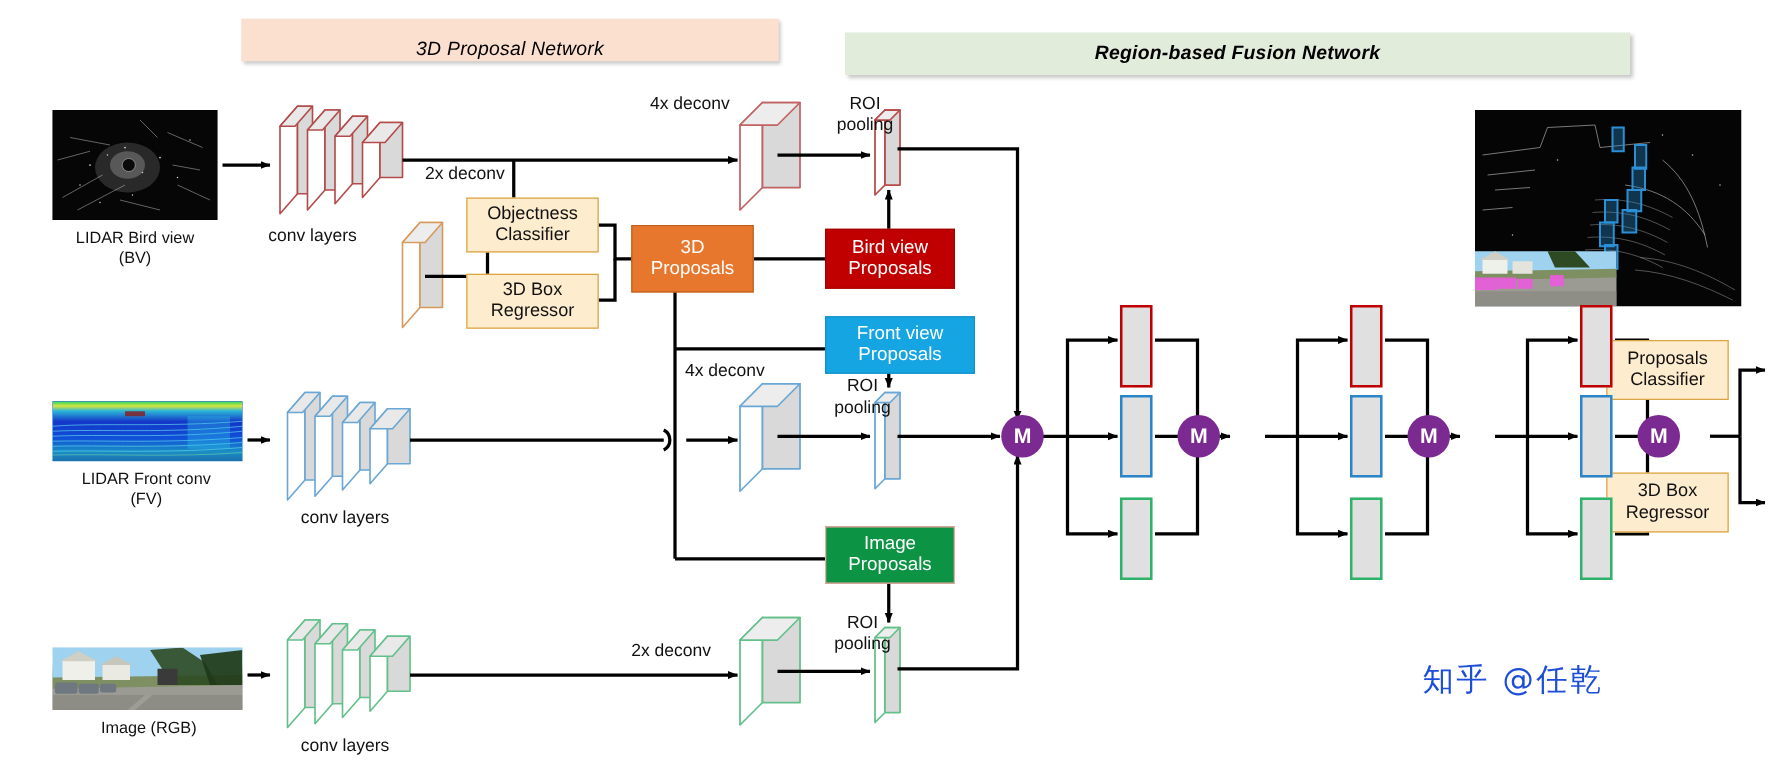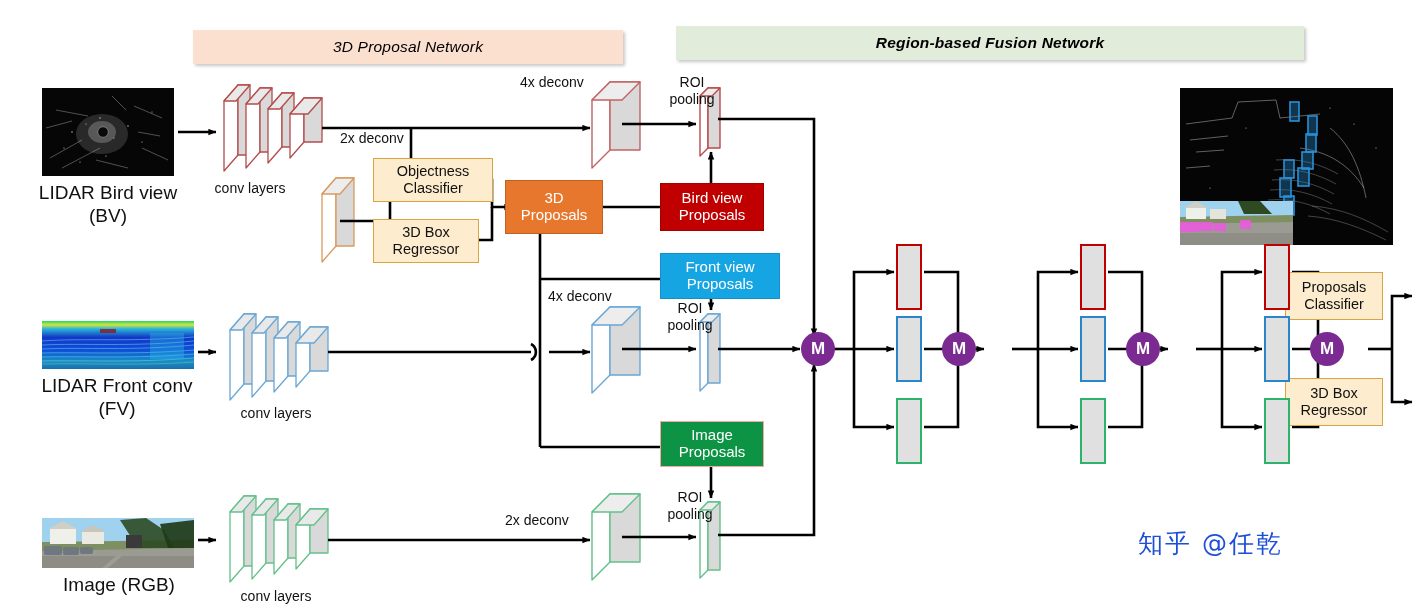--- a/index.html
+++ b/index.html
@@ -23,21 +23,21 @@
   .nodebox.red{background:#c00000;border:1px solid #a50000;}
   .nodebox.cyan{background:#16a5e3;border:1px solid #1390c7;}
   .nodebox.green{background:#0c9444;border:1px solid #fca5a5;}
 
   .tanbox{position:absolute;display:flex;flex-direction:column;align-items:center;
           justify-content:center;text-align:center;line-height:1.15;
           font-size:14.5px;color:#111;background:#fdeccd;border:1px solid #d9a441;
           box-sizing:border-box;}
 
   
-  .cap{position:absolute;text-align:center;font-size:19px;line-height:1.2;color:#111;}
+  .cap{position:absolute;text-align:center;font-size:13px;line-height:1.2;color:#111;}
   .cap.sm{font-size:14px;}
 
   
   .fbar{position:absolute;background:#e0e0e0;box-sizing:border-box;}
   .fbar.r{border:2.2px solid #c00000;}
   .fbar.b{border:2.2px solid #2a86c8;}
   .fbar.g{border:2.2px solid #2eb36a;}
 
   
   .mnode{position:absolute;border-radius:50%;background:#7a2a91;color:#fff;
@@ -52,21 +52,21 @@
   .thumb.result{background:#040404;}
 
   .wm{position:absolute;color:#1d4ed8;font-size:25px;letter-spacing:2px;
       font-family:"DejaVu Sans",sans-serif;}
 </style>
 </head>
 <body>
 
 <div id="canvas">
 
-  <div class="banner bv" style="left:193px;top:30px;width:430px;height:34px;">
+  <div class="banner bv" style="left:193px;top:15px;width:430px;height:34px;align-items:flex-end;">
     <span>3D Proposal Network</span>
   </div>
   <div class="banner fus" style="left:676px;top:26px;width:628px;height:34px;">
     <span>Region-based Fusion Network</span>
   </div>
 
   <div class="thumb bev" style="left:42px;top:88px;width:132px;height:88px;">
     <svg width="132" height="88" viewBox="0 0 132 88">
       <rect width="132" height="88" fill="#060606"></rect>
       <g stroke="#cfcfcf" stroke-width="0.5" opacity="0.75">
@@ -426,21 +426,21 @@
   </div>
   <div class="cap sm" style="left:650px;top:300px;width:80px;">
     <div>ROI</div>
     <div>pooling</div>
   </div>
   <div class="cap sm" style="left:650px;top:489px;width:80px;">
     <div>ROI</div>
     <div>pooling</div>
   </div>
 
-  <div class="tanbox" style="left:373px;top:158px;width:120px;height:44px;">
+  <div class="tanbox" style="left:373px;top:158px;width:106px;height:44px;">
     <div>Objectness</div>
     <div>Classifier</div>
   </div>
   <div class="tanbox" style="left:373px;top:219px;width:106px;height:44px;">
     <div>3D Box</div>
     <div>Regressor</div>
   </div>
 
   <div class="tanbox" style="left:1285px;top:272px;width:98px;height:48px;">
     <div>Proposals</div>

